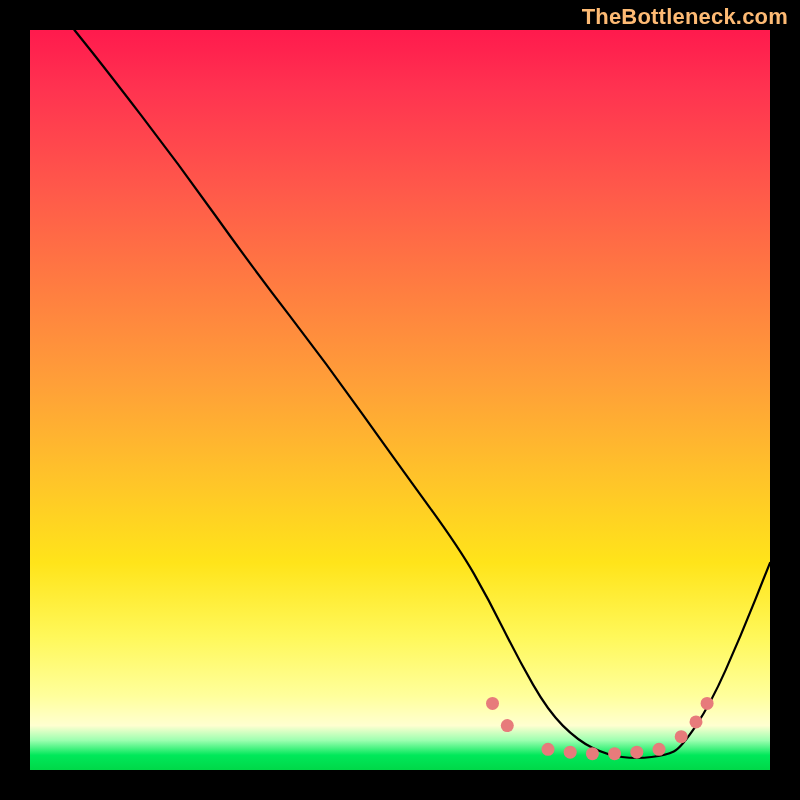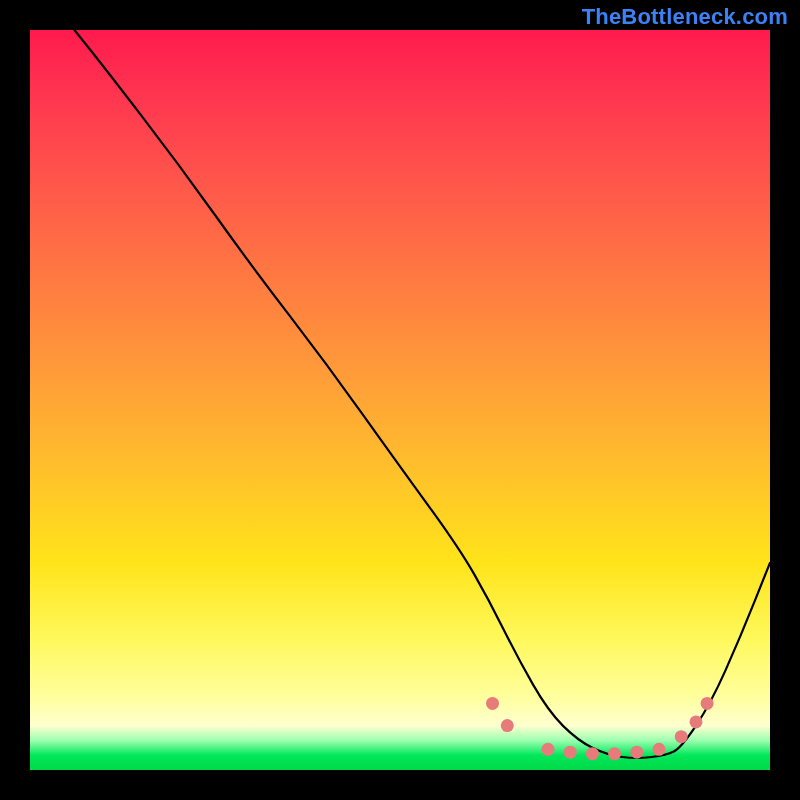--- a/index.html
+++ b/index.html
@@ -14,21 +14,21 @@
   .frame {
     position: relative;
     width: 800px;
     height: 800px;
     background: #000;
   }
   .watermark {
     position: absolute;
     top: 4px;
     right: 12px;
-    color: #3b82f6;
+    color: #fdba74;
     font-size: 22px;
     font-weight: 600;
     letter-spacing: 0.2px;
     user-select: none;
   }
   .plot-area {
     position: absolute;
     left: 30px;
     top: 30px;
     width: 740px;

